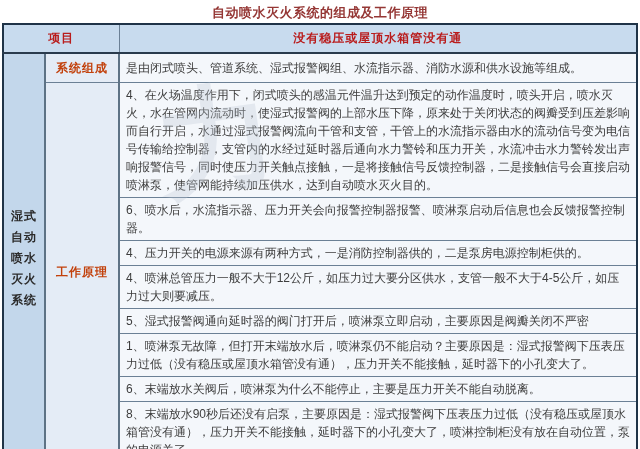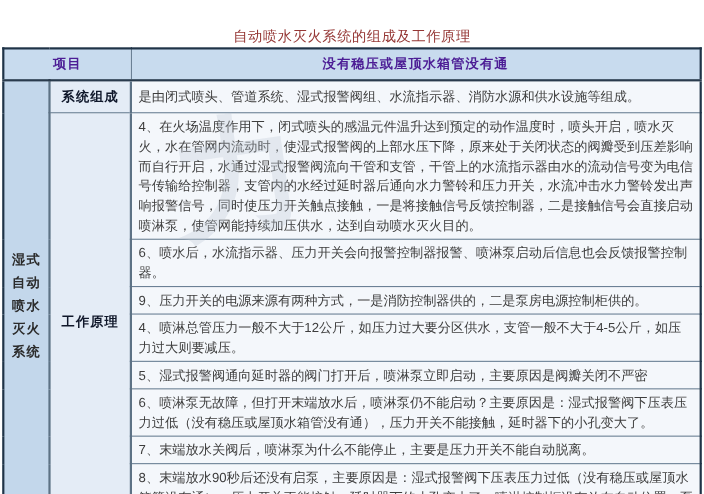--- a/index.html
+++ b/index.html
@@ -12,67 +12,66 @@
     font-family: "Liberation Sans", "DejaVu Sans", sans-serif;
   }
   .page {
     position: relative;
     width: 640px;
     height: 449px;
   }
   .doc-title {
     text-align: center;
     font-size: 13px;
-    font-weight: normal;
+    font-weight: bold;
     color: #953735;
     padding-top: 4px;
     height: 19px;
     line-height: 17px;
     letter-spacing: 0.5px;
-    margin-top: 20px;
   }
   table.main {
     table-layout: fixed;
     border-collapse: collapse;
     width: 636px;
     margin: 0 2px;
     border: 2px solid #1f3347;
   }
   col.c1 { width: 42px; }
   col.c2 { width: 74px; }
   th, td {
     border: 1px solid #6b8095;
     font-size: 12px;
     color: #333333;
     vertical-align: middle;
   }
   th {
     background: #c8dbee;
     font-weight: bold;
-    color: #4c1d95;
+    color: #b91c1c;
     padding: 5px 4px;
     border-bottom: 2px solid #2a3b4d;
     text-align: center;
     letter-spacing: 1px;
   }
   td.side {
     background: #c3d7eb;
     font-weight: bold;
     color: #2b2b2b;
     text-align: center;
     padding: 2px 2px;
     word-break: break-all;
     line-height: 21px;
     letter-spacing: 1px;
     border-right: 2px solid #5d7285;
   }
   td.label {
     background: #e4ecf6;
     font-weight: bold;
-    color: #0f172a;
+    color: #c2410c;
     text-align: center;
     padding: 4px 2px;
     letter-spacing: 1px;
     border-right: 2px solid #5d7285;
   }
   td.content {
     background: #f4f7fb;
     padding: 3px 6px;
     line-height: 18px;
     text-align: left;
@@ -122,33 +121,33 @@
     </tr>
 
     <tr>
       <td class="label" rowspan="8">工作原理</td>
       <td class="content">4、在火场温度作用下，闭式喷头的感温元件温升达到预定的动作温度时，喷头开启，喷水灭火，水在管网内流动时，使湿式报警阀的上部水压下降，原来处于关闭状态的阀瓣受到压差影响而自行开启，水通过湿式报警阀流向干管和支管，干管上的水流指示器由水的流动信号变为电信号传输给控制器，支管内的水经过延时器后通向水力警铃和压力开关，水流冲击水力警铃发出声响报警信号，同时使压力开关触点接触，一是将接触信号反馈控制器，二是接触信号会直接启动喷淋泵，使管网能持续加压供水，达到自动喷水灭火目的。</td>
     </tr>
     <tr>
       <td class="content">6、喷水后，水流指示器、压力开关会向报警控制器报警、喷淋泵启动后信息也会反馈报警控制器。</td>
     </tr>
     <tr>
-      <td class="content">9、压力开关的电源来源有两种方式，一是消防控制器供的，二是泵房电源控制柜供的。</td>
+      <td class="content">4、压力开关的电源来源有两种方式，一是消防控制器供的，二是泵房电源控制柜供的。</td>
     </tr>
     <tr>
       <td class="content">4、喷淋总管压力一般不大于12公斤，如压力过大要分区供水，支管一般不大于4-5公斤，如压力过大则要减压。</td>
     </tr>
     <tr>
       <td class="content">5、湿式报警阀通向延时器的阀门打开后，喷淋泵立即启动，主要原因是阀瓣关闭不严密</td>
     </tr>
     <tr>
-      <td class="content">6、喷淋泵无故障，但打开末端放水后，喷淋泵仍不能启动？主要原因是：湿式报警阀下压表压力过低（没有稳压或屋顶水箱管没有通），压力开关不能接触，延时器下的小孔变大了。</td>
+      <td class="content">1、喷淋泵无故障，但打开末端放水后，喷淋泵仍不能启动？主要原因是：湿式报警阀下压表压力过低（没有稳压或屋顶水箱管没有通），压力开关不能接触，延时器下的小孔变大了。</td>
     </tr>
     <tr>
-      <td class="content">7、末端放水关阀后，喷淋泵为什么不能停止，主要是压力开关不能自动脱离。</td>
+      <td class="content">6、末端放水关阀后，喷淋泵为什么不能停止，主要是压力开关不能自动脱离。</td>
     </tr>
     <tr>
       <td class="content">8、末端放水90秒后还没有启泵，主要原因是：湿式报警阀下压表压力过低（没有稳压或屋顶水箱管没有通），压力开关不能接触，延时器下的小孔变大了，喷淋控制柜没有放在自动位置，泵的电源关了。</td>
     </tr>
   </tbody>
     </table>
 
   <div class="watermark">力</div>
 
 </div>

